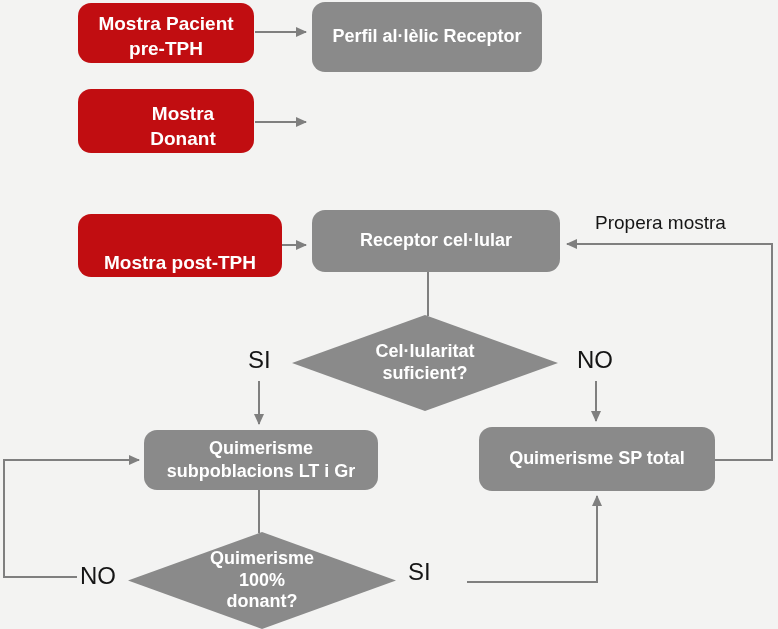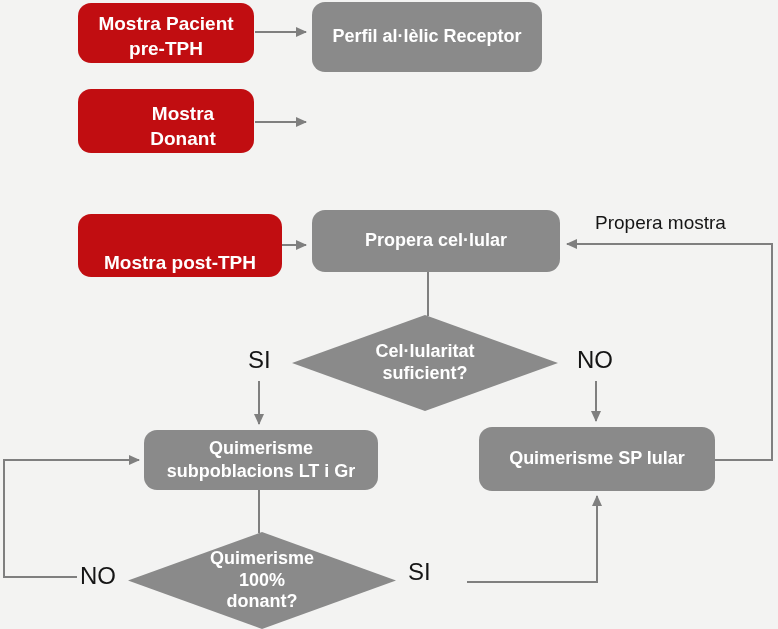--- a/index.html
+++ b/index.html
@@ -102,28 +102,28 @@
     <span class="lbl">Mostra Donant</span>
   </div>
   <div class="node red" style="left:78px; top:214px; width:204px; height:63px;">
     <span class="lbl">Mostra post-TPH</span>
   </div>
 
   <div class="node gray" style="left:312px; top:2px; width:230px; height:70px;">
     <span class="lbl">Perfil al·lèlic Receptor</span>
   </div>
   <div class="node gray" style="left:312px; top:210px; width:248px; height:62px;">
-    <span class="lbl">Propera cel·lular</span>
+    <span class="lbl">Receptor cel·lular</span>
   </div>
   <div class="node gray" style="left:144px; top:430px; width:234px; height:60px;">
     <span class="lbl">Quimerisme
 subpoblacions LT i Gr</span>
   </div>
   <div class="node gray" style="left:479px; top:427px; width:236px; height:64px;">
-    <span class="lbl">Quimerisme SP lular</span>
+    <span class="lbl">Quimerisme SP total</span>
   </div>
 
   <div class="diamond" style="left:292px; top:315px; width:266px; height:96px;">
     <span class="lbl">Cel·lularitat
 suficient?</span>
   </div>
   <div class="diamond" style="left:128px; top:532px; width:268px; height:97px;">
     <span class="lbl">Quimerisme
 100%
 donant?</span>

